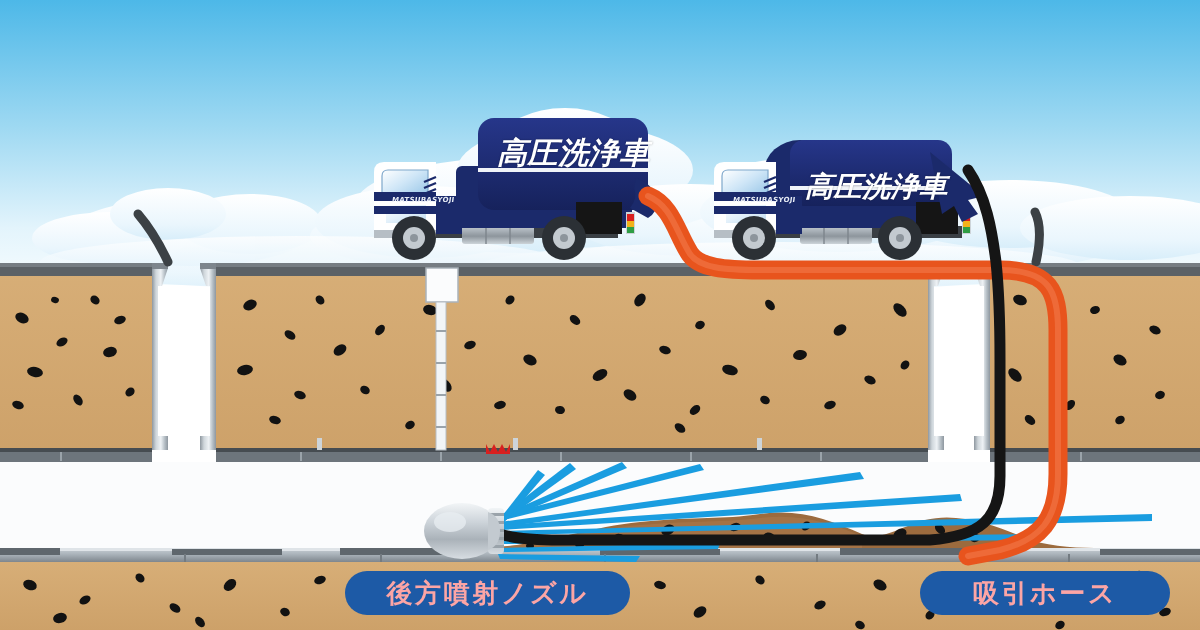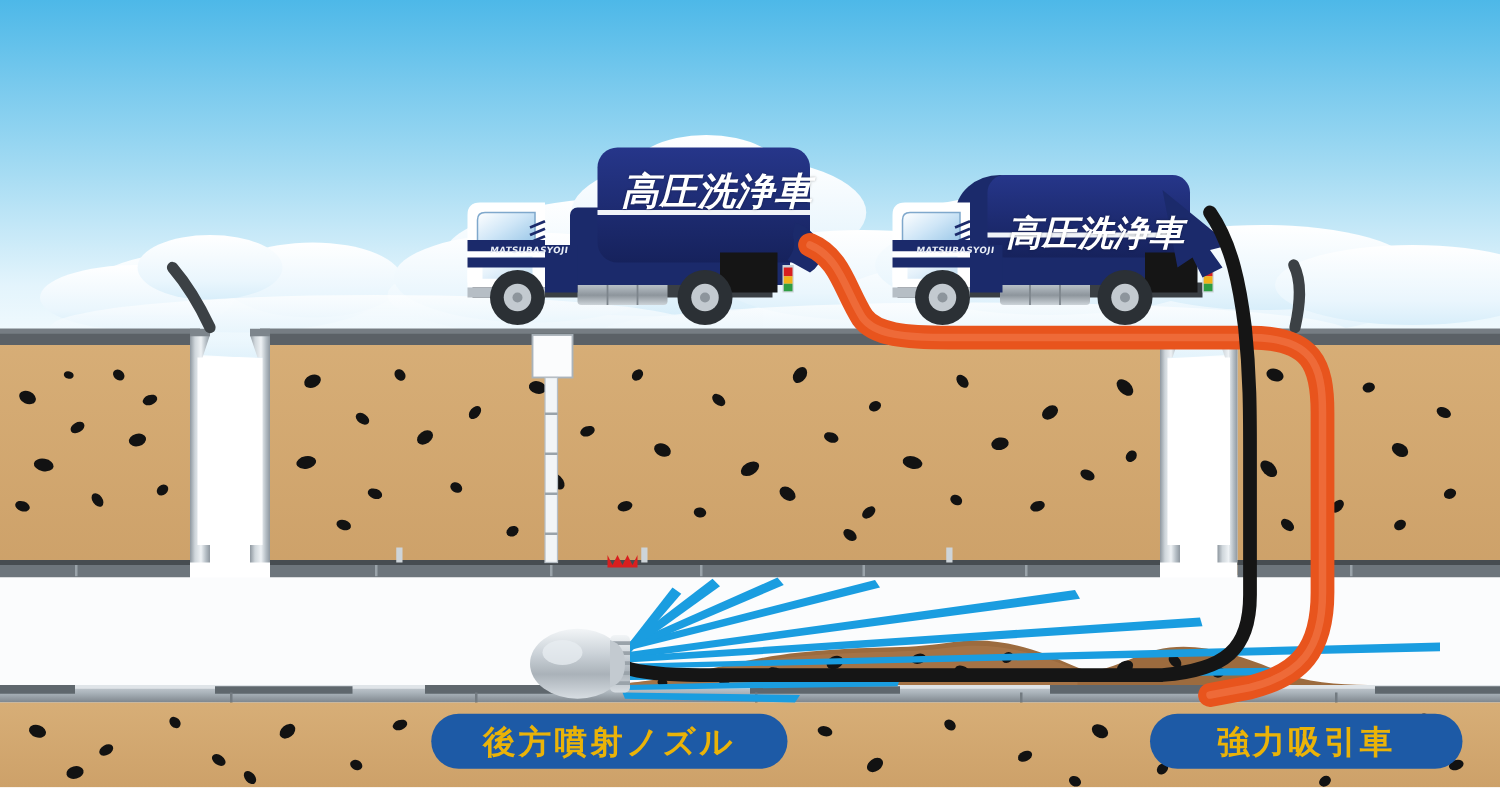--- a/index.html
+++ b/index.html
@@ -2,21 +2,21 @@
 <html><head>
 <meta charset="utf-8">
 <style>
   html,body{margin:0;padding:0;}
   body{width:1200px;height:630px;overflow:hidden;font-family:"Liberation Sans",sans-serif;background:#fff;}
   #stage{position:relative;width:1200px;height:630px;overflow:hidden;}
   #stage svg.layer{position:absolute;left:0;top:0;width:1200px;height:630px;}
 
   .pill{
     position:absolute;display:flex;align-items:center;justify-content:center;
-    background:#1d5aa6;color:#eab308;border-radius:40px;
+    background:#1d5aa6;color:#fca5a5;border-radius:40px;
     font-weight:700;letter-spacing:.10em;white-space:nowrap;
     font-family:"DejaVu Sans","Liberation Sans",sans-serif;
   }
   #label-nozzle{left:345px;top:571px;width:285px;height:44px;font-size:26px;}
   #label-hose{left:920px;top:571px;width:250px;height:44px;font-size:26px;}
 
   .truckword{
     position:absolute;color:#fff;font-weight:700;white-space:nowrap;
     font-family:"DejaVu Sans","Liberation Sans",sans-serif;
     font-style:italic;letter-spacing:.02em;
@@ -491,15 +491,15 @@
   <div class="truckword" id="word-suction">高圧洗浄車</div>
 
   <div class="truckword" id="word-washer">高圧洗浄車</div>
 
   <div class="cabword" id="cabword-1">MATSUBASYOJI</div>
 
   <div class="cabword" id="cabword-2">MATSUBASYOJI</div>
 
   <div class="pill" id="label-nozzle">後方噴射ノズル</div>
 
-  <div class="pill" id="label-hose">強力吸引車</div>
+  <div class="pill" id="label-hose">吸引ホース</div>
 
 </div>
 
 </body></html>

